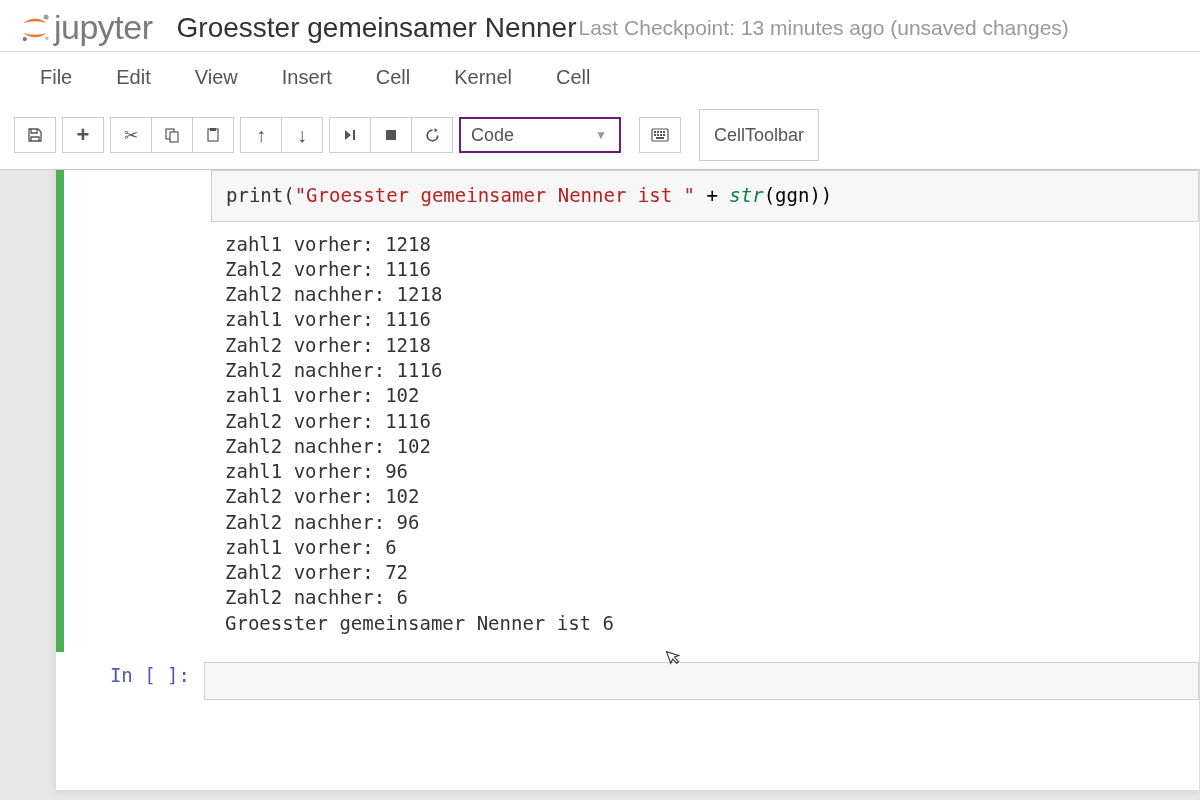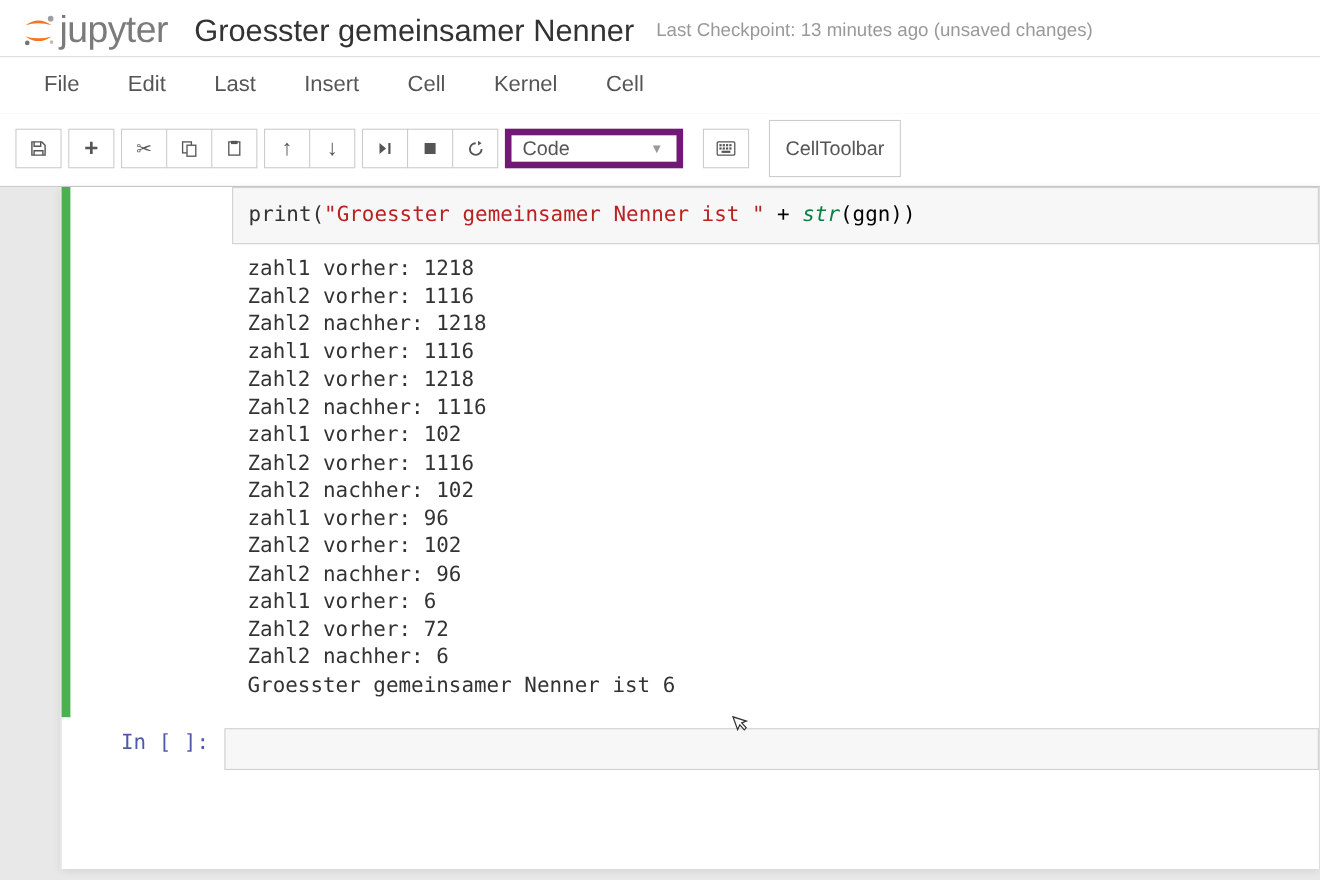--- a/index.html
+++ b/index.html
@@ -30,22 +30,22 @@
       color: #7b7b7b;
       font-family: "Helvetica Neue", sans-serif;
       letter-spacing: -0.5px;
     }
     .notebook-title {
       font-size: 28px;
       color: #333;
       font-weight: 400;
     }
     .checkpoint {
-      margin-left: 20px;
-      font-size: 17px;
+      margin-left: 2px;
+      font-size: 21px;
       color: #999;
     }
     .menubar {
       background: #fff;
       padding: 4px 18px;
       display: flex;
       gap: 0;
     }
     .menu-item {
       padding: 10px 22px;
@@ -73,21 +73,21 @@
       display: flex;
       align-items: center;
       justify-content: center;
       cursor: pointer;
       font-size: 17px;
       color: #555;
     }
     .tool-group .tool-btn:not(:first-child) { margin-left: -1px; }
     .cell-type-select {
       height: 36px;
-      border: 6px solid #701a75;
+      border: 2px solid #701a75;
       padding: 0 30px 0 10px;
       font-size: 18px;
       color: #555;
       width: 162px;
       background: #fff;
       position: relative;
       display: flex;
       align-items: center;
       margin-left: 0;
     }
@@ -190,21 +190,21 @@
     </svg>
     <span class="logo-text">jupyter</span>
   </div>
   <span class="notebook-title">Groesster gemeinsamer Nenner</span>
   <span class="checkpoint">Last Checkpoint: 13 minutes ago (unsaved changes)</span>
 </div>
 
 <div class="menubar">
   <div class="menu-item">File</div>
   <div class="menu-item">Edit</div>
-  <div class="menu-item">Last</div>
+  <div class="menu-item">View</div>
   <div class="menu-item">Insert</div>
   <div class="menu-item">Cell</div>
   <div class="menu-item">Kernel</div>
   <div class="menu-item">Cell</div>
 </div>
 
 <div class="toolbar">
   <div class="tool-group">
     <div class="tool-btn">
       <svg width="16" height="16" viewBox="0 0 16 16">

